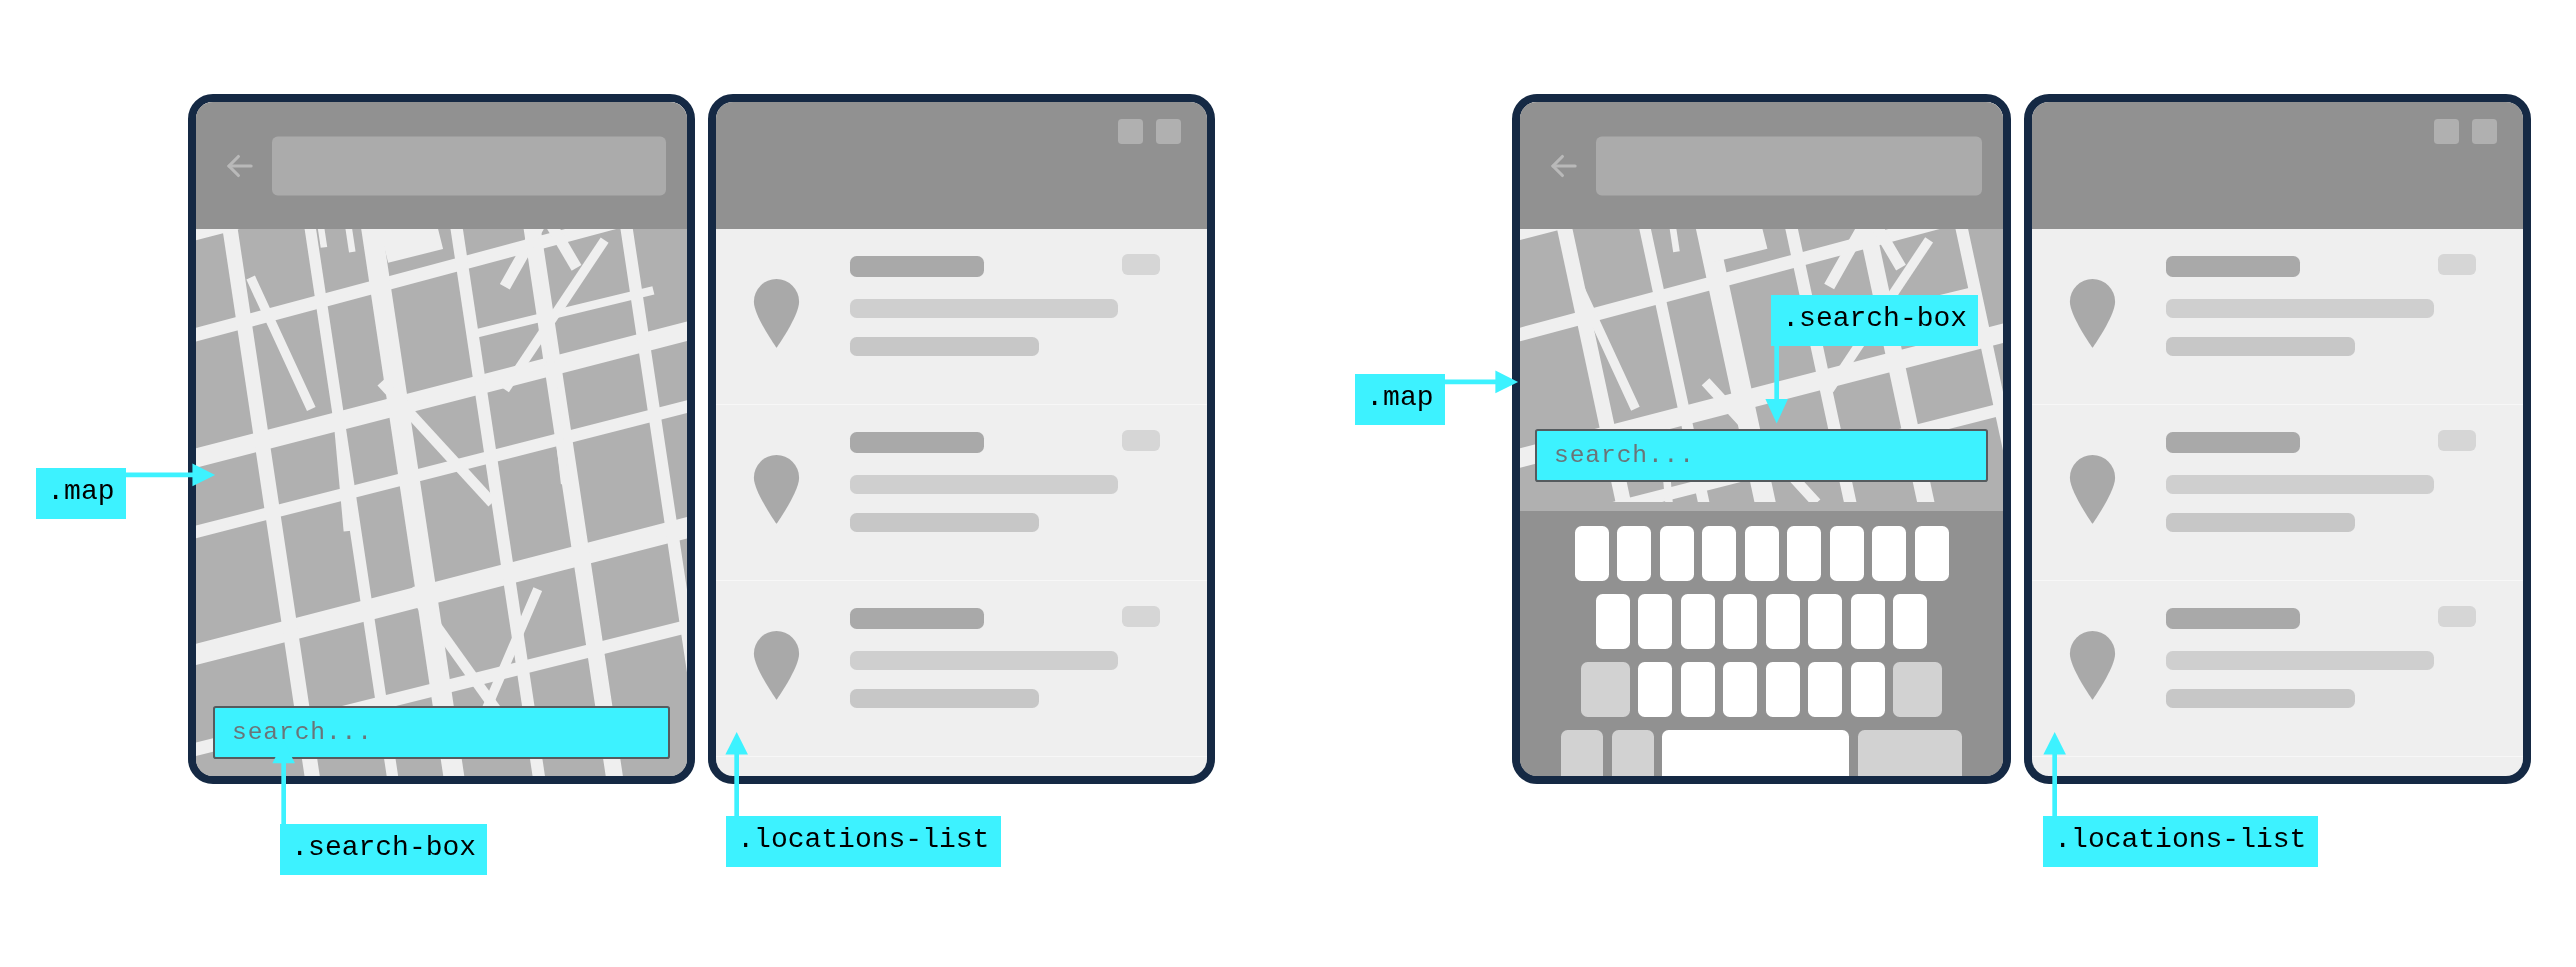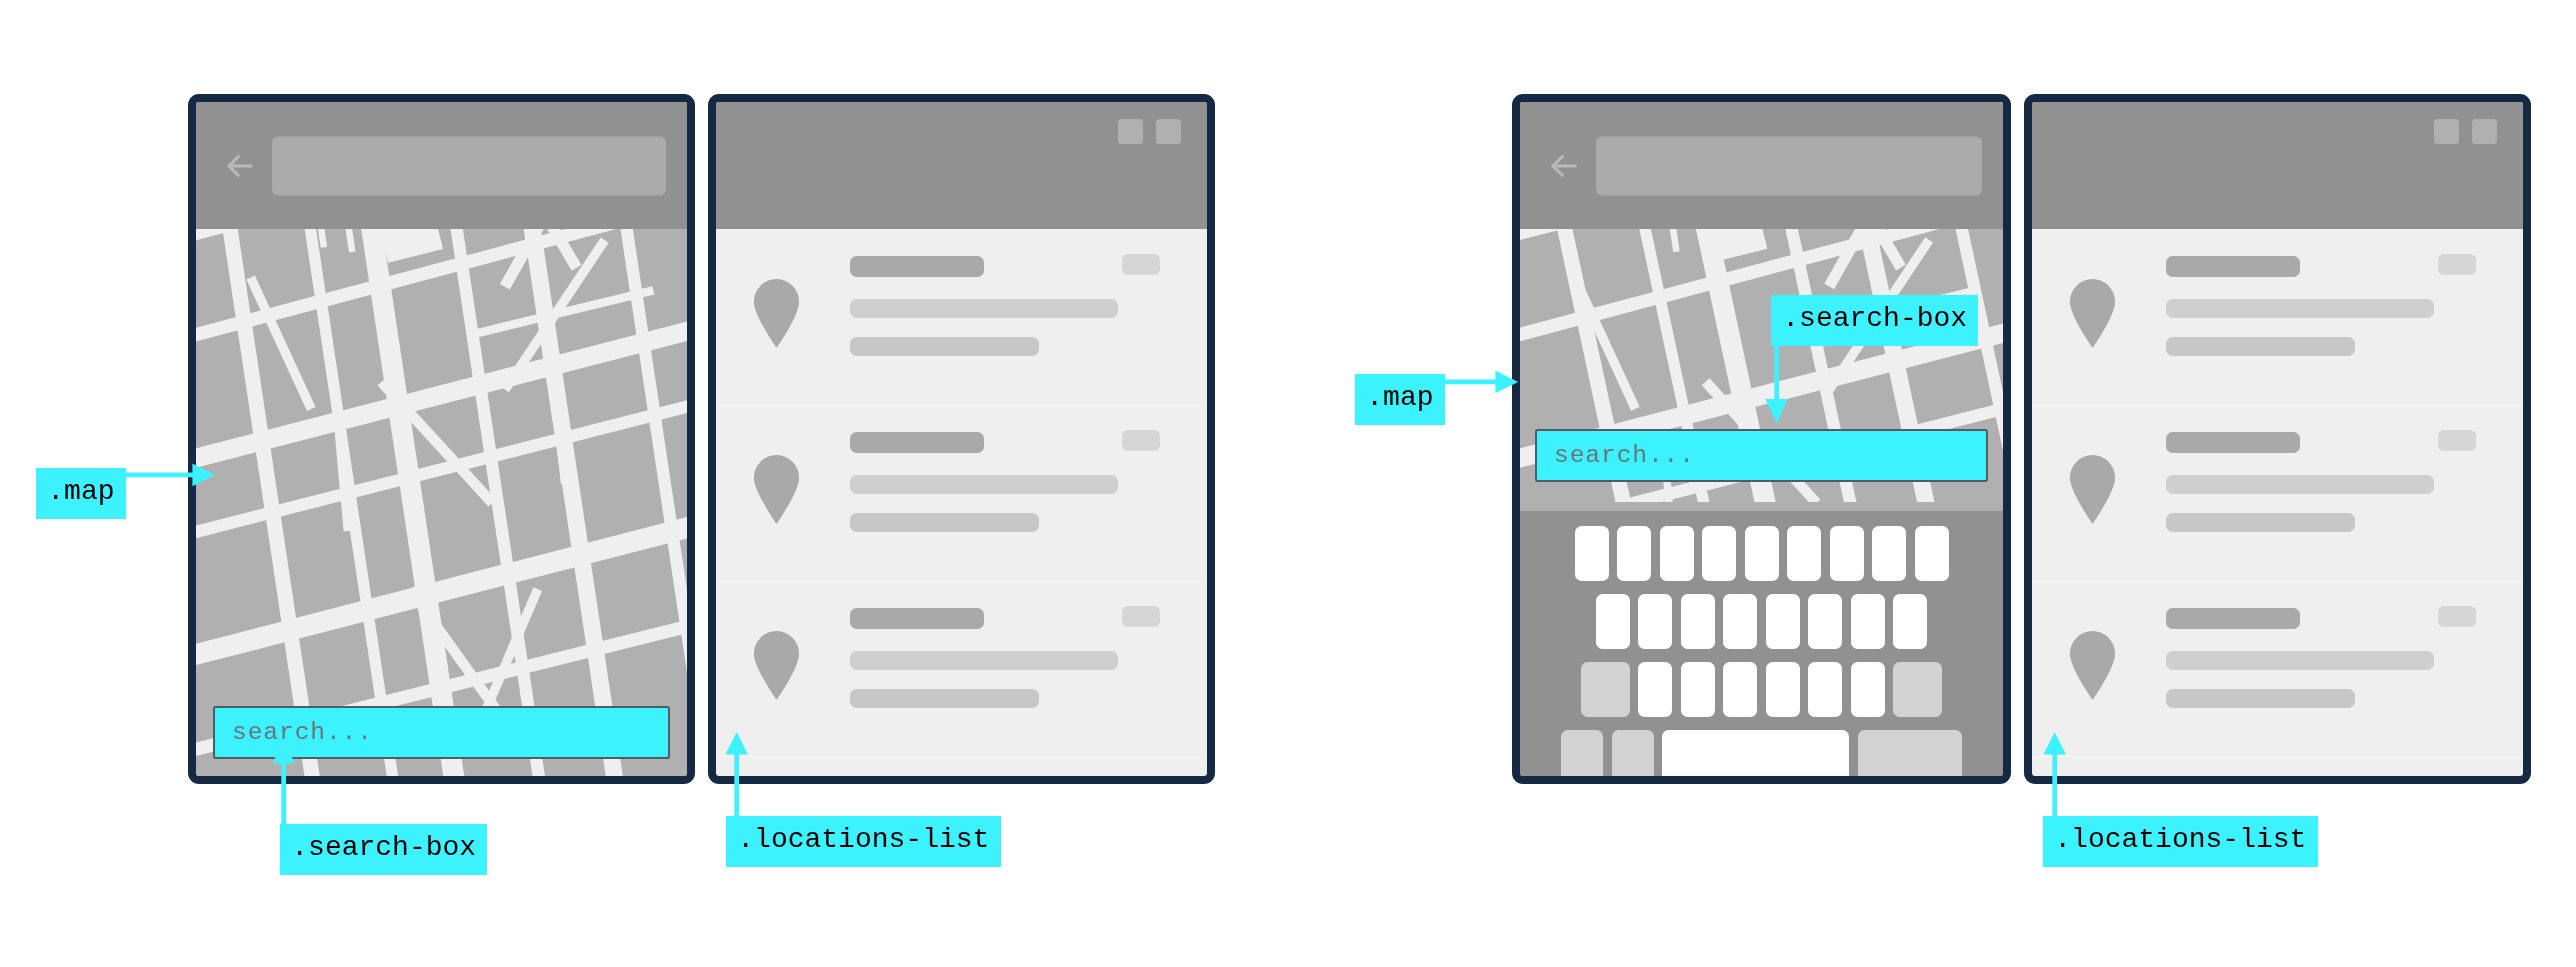--- a/index.html
+++ b/index.html
@@ -12,21 +12,21 @@
     height: 968px;
     position: relative;
     font-family: "Liberation Sans", sans-serif;
     overflow: hidden;
   }
 
   
   .phone {
     position: absolute;
     border: 8.5px solid #152944;
-    border-radius: 11px;
+    border-radius: 25px;
     box-sizing: border-box;
     overflow: hidden;
     background: #efefef;
   }
 
   
   .map-screen { background: #b0b0b0; }
 
   .topbar {
     position: absolute;

